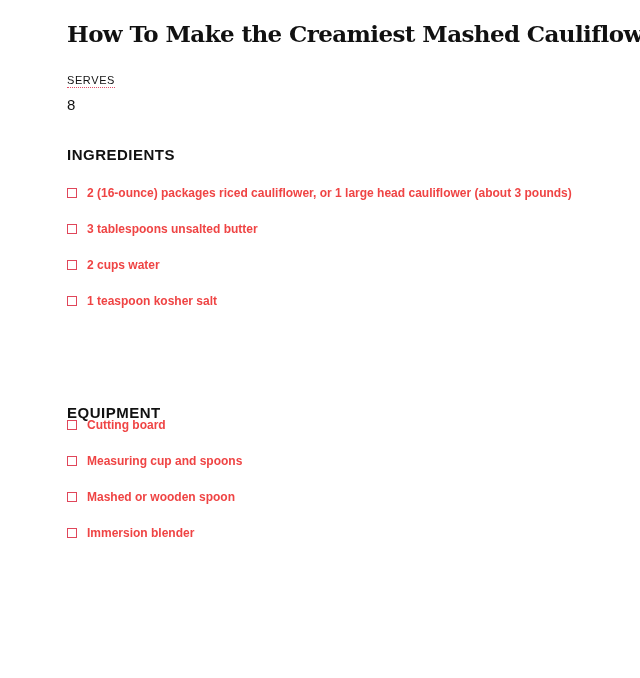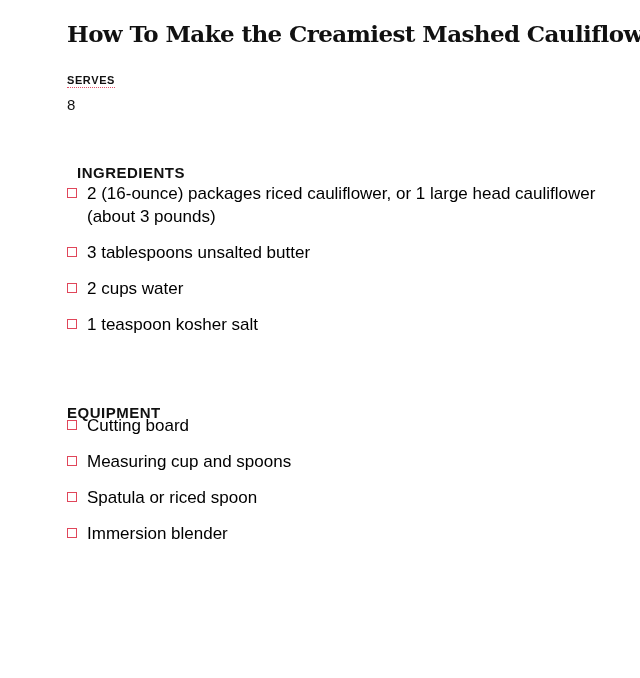--- a/index.html
+++ b/index.html
@@ -5,61 +5,62 @@
   html, body { margin: 0; padding: 0; background: #ffffff; }
   body { width: 640px; height: 678px; overflow: hidden; position: relative; color: #111; }
   .wrap { position: absolute; left: 67px; top: 0; width: 560px; }
   .title {
     font-family: "DejaVu Serif", "Liberation Serif", serif;
     font-weight: bold; font-size: 23px; letter-spacing: -0.6px;
     margin: 0; position: absolute; top: 20px; left: 0; white-space: nowrap; color: #111;
   }
   .serves-label {
     position: absolute; top: 74px; left: 0;
-    font-family: "Liberation Sans", sans-serif; font-weight: bold; font-size: 11px; letter-spacing: 0.6px;
+    font-family: "Liberation Sans", sans-serif; font-weight: normal; font-size: 11px; letter-spacing: 0.6px;
     border-bottom: 1px dotted #e0506a; padding-bottom: 1px; color: #111;
   }
   .serves-value {
     position: absolute; top: 96px; left: 0;
     font-family: "Liberation Sans", sans-serif; font-size: 15px; color: #111;
   }
   .section-heading {
     position: absolute; left: 0;
     font-family: "Liberation Sans", sans-serif; font-weight: bold; font-size: 15px; letter-spacing: 0.5px; color: #111;
     margin: 0;
   }
   .list { position: absolute; left: 0; list-style: none; margin: 0; padding: 0; width: 540px; }
   .item {
     position: relative; padding-left: 20px;
-    font-family: "Liberation Sans", sans-serif; font-size: 17px; line-height: 23px; color: #000000;
+    font-family: "Liberation Sans", sans-serif; font-size: 12px; line-height: 23px; color: #ef4444;
     margin-bottom: 13px;
+    font-weight: bold;
   }
   .checkbox {
     position: absolute; left: 0; top: 6px; width: 8px; height: 8px;
     border: 1.5px solid #e0465a; background: #fff; cursor: pointer;
   }
 </style>
 </head>
 <body>
 
 <div class="wrap">
   <h1 class="title">How To Make the Creamiest Mashed Cauliflower</h1>
 
   <div class="serves-label">SERVES</div>
   <div class="serves-value">8</div>
 
-  <h2 class="section-heading" style="top:164px;margin-left:10px;">INGREDIENTS</h2>
+  <h2 class="section-heading" style="top:146px;">INGREDIENTS</h2>
   <ul class="list" style="top:182px;">
     <li class="item"><span class="checkbox"></span><span>2 (16-ounce) packages riced cauliflower, or 1 large head cauliflower (about 3 pounds)</span></li>
     <li class="item"><span class="checkbox"></span><span>3 tablespoons unsalted butter</span></li>
     <li class="item"><span class="checkbox"></span><span>2 cups water</span></li>
     <li class="item"><span class="checkbox"></span><span>1 teaspoon kosher salt</span></li>
   </ul>
 
   <h2 class="section-heading" style="top:377px;margin-top:27px;">EQUIPMENT</h2>
   <ul class="list" style="top:414px;">
     <li class="item"><span class="checkbox"></span><span>Cutting board</span></li>
     <li class="item"><span class="checkbox"></span><span>Measuring cup and spoons</span></li>
     <li class="item"><span class="checkbox"></span></li>
-    <li class="item"><span class="checkbox"></span><span>Spatula or riced spoon</span></li>
+    <li class="item"><span class="checkbox"></span><span>Mashed or wooden spoon</span></li>
     <li class="item"><span class="checkbox"></span><span>Immersion blender</span></li>
   </ul>
 </div>
 
 </body></html>

